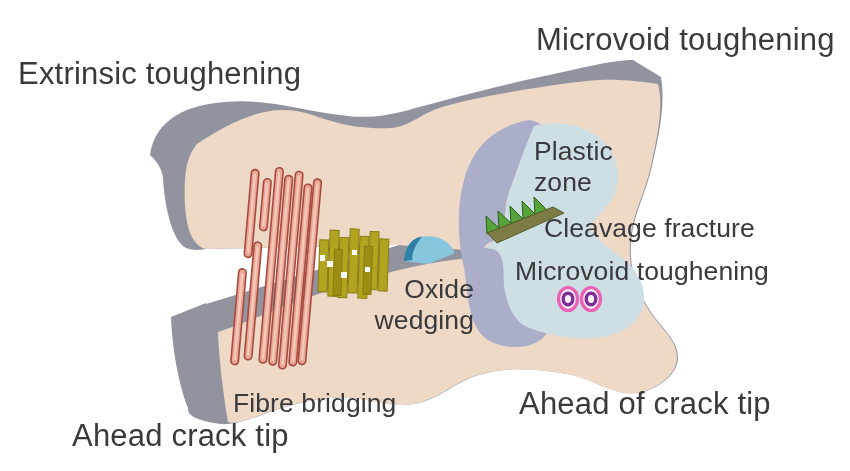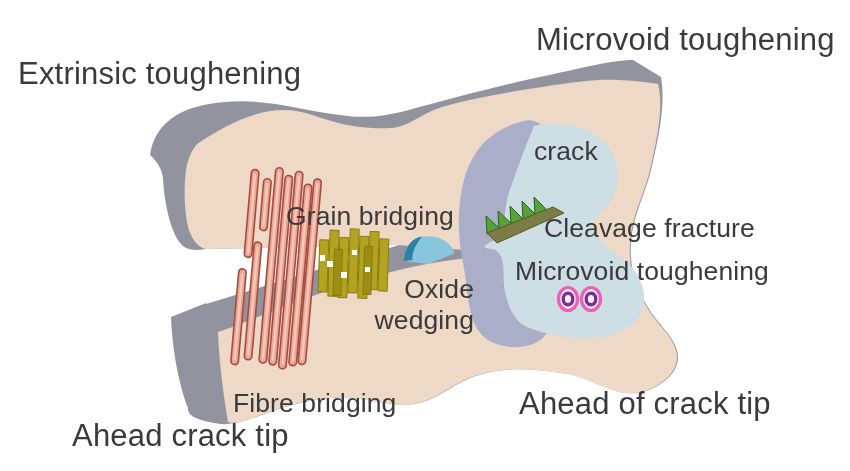--- a/index.html
+++ b/index.html
@@ -172,24 +172,24 @@
       <ellipse cx="591" cy="299" rx="9.5" ry="11.5" fill="#fdf0f8" stroke-width="3.2" stroke="#ec5fb4"></ellipse>
       <ellipse cx="591" cy="299" rx="4.8" ry="5.8" fill="none" stroke-width="3.4" stroke="#7c2d97"></ellipse>
     </g>
   </svg>
 
   <div class="lbl lbl-lg" style="left:18px;top:56px;">Extrinsic toughening</div>
 
   <div class="lbl lbl-lg" style="left:536px;top:22px;">Microvoid toughening</div>
 
   <div class="lbl lbl-md" style="left:534px;top:136px;">
-    <div>crack</div>
+    <div>Plastic</div>
+    <div>zone</div>
   </div>
 
-  <div class="lbl lbl-md" style="left:286px;top:201px;">Grain bridging</div>
 
   <div class="lbl lbl-md" style="left:544px;top:213px;">Cleavage fracture</div>
 
   <div class="lbl lbl-md" style="left:515px;top:256px;">Microvoid toughening</div>
 
   <div class="lbl lbl-md center" style="left:352px;top:274px;width:122px;">
     <div>Oxide</div>
     <div>wedging</div>
   </div>
 

